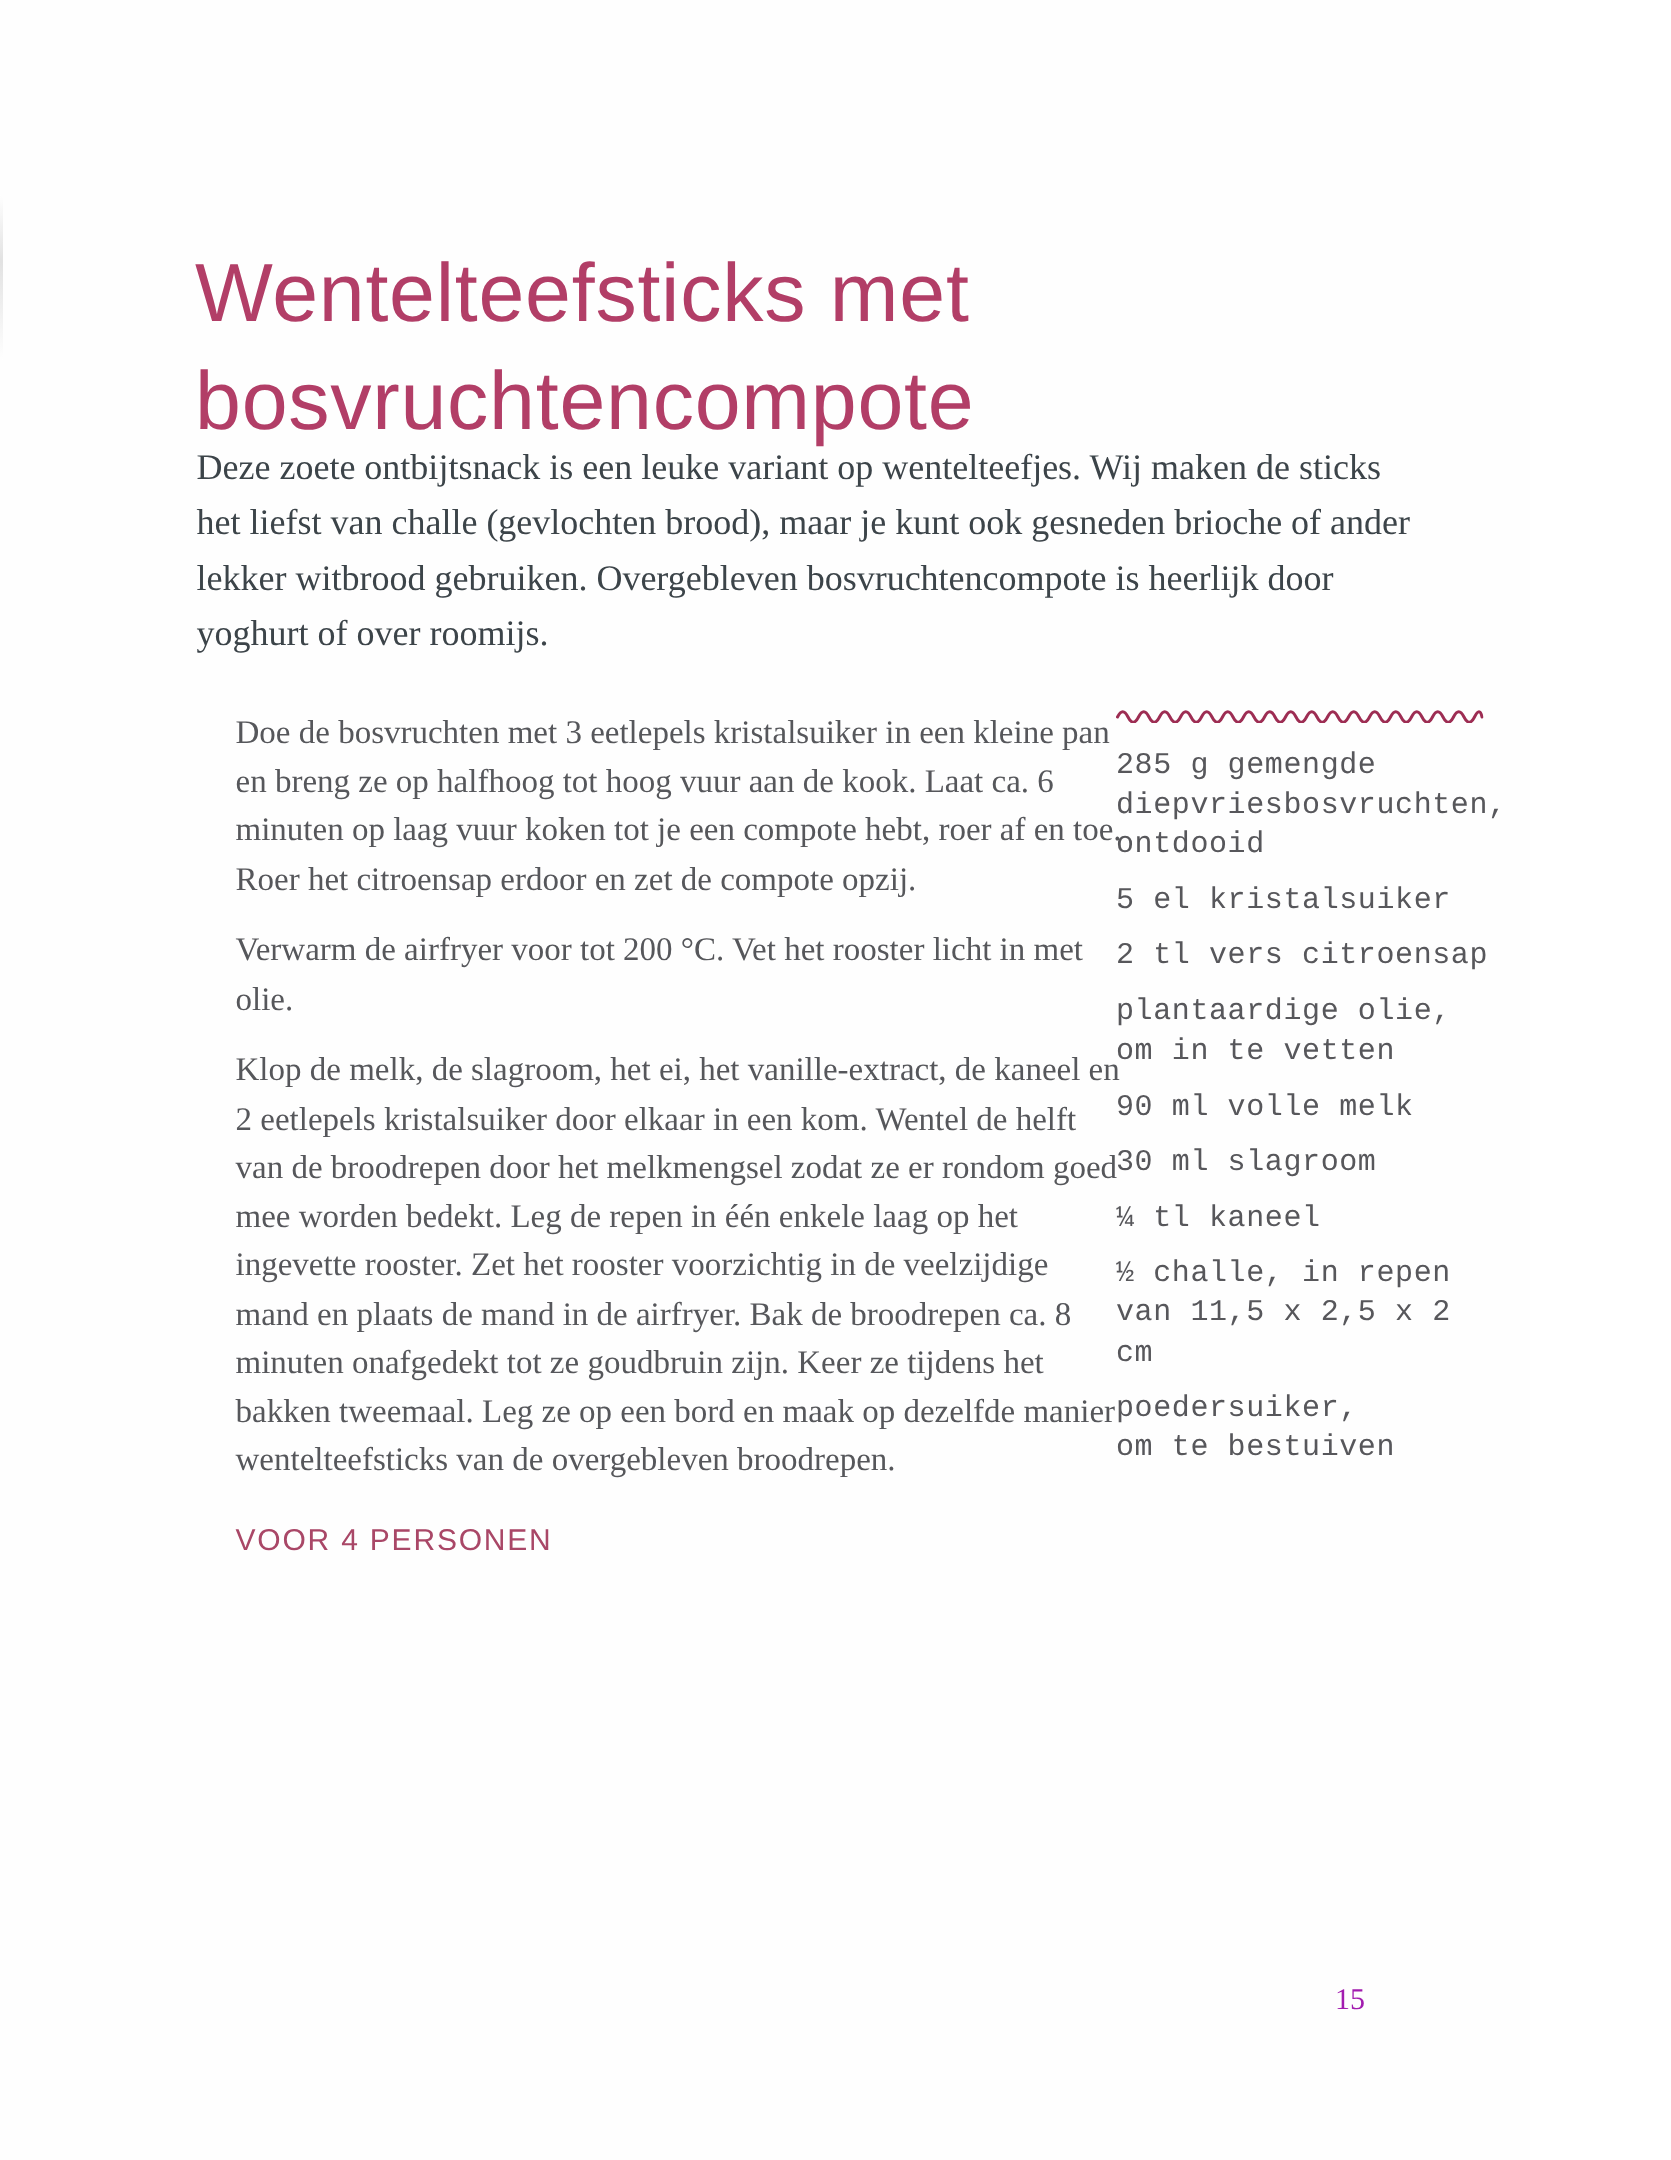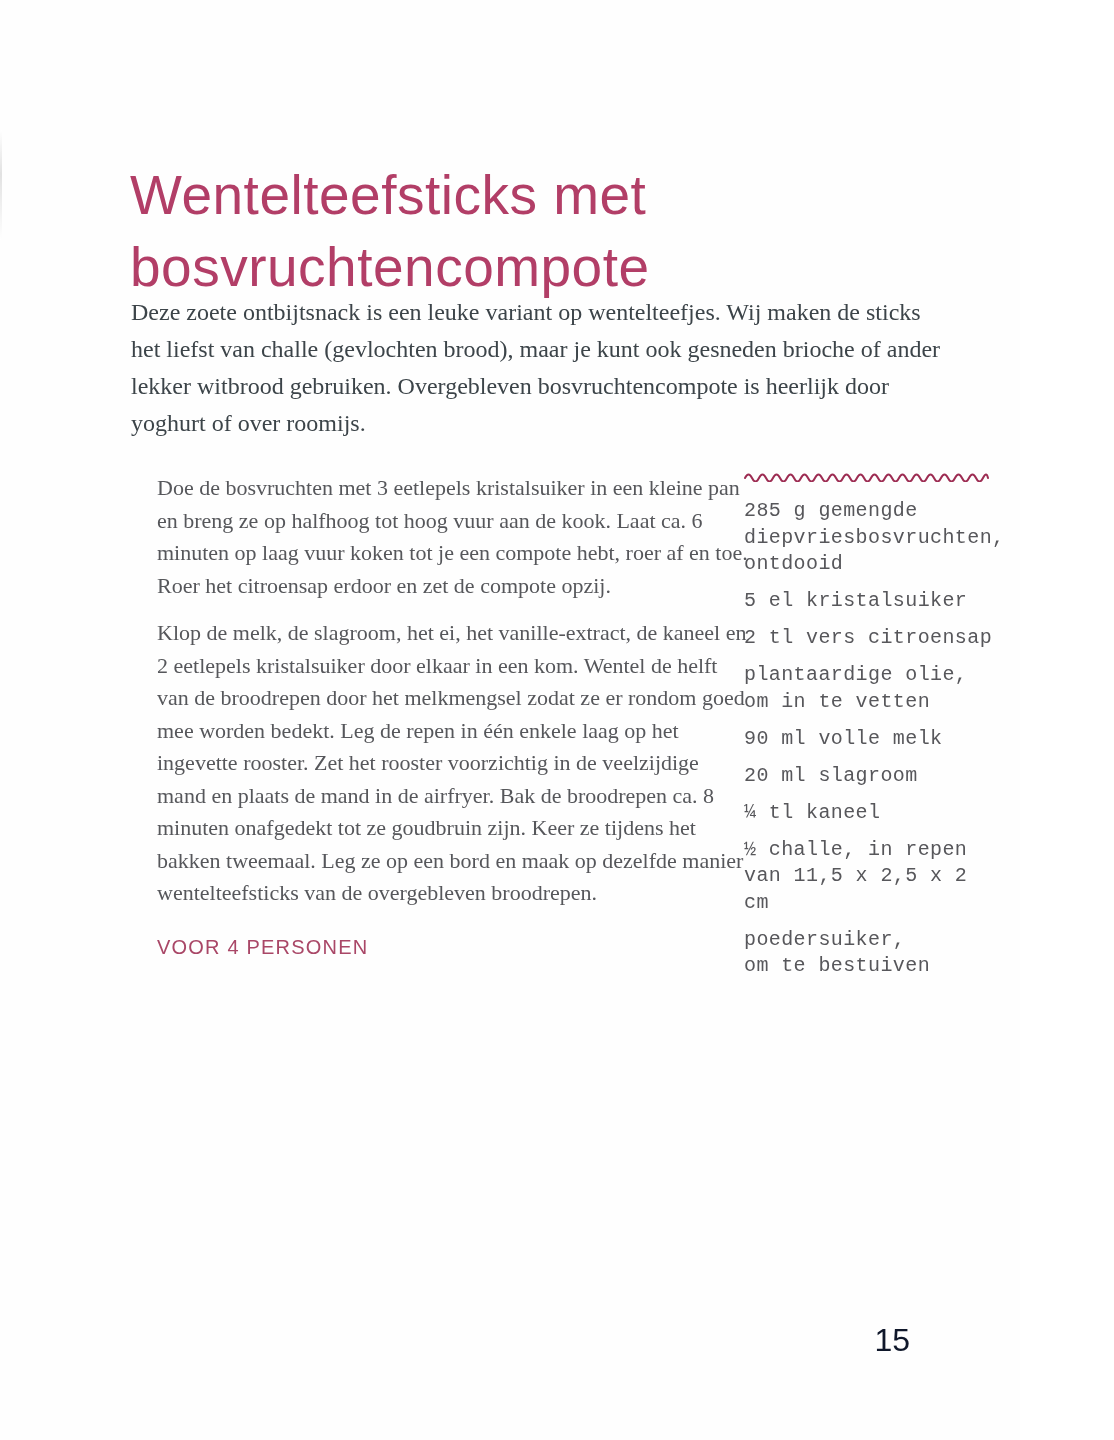--- a/index.html
+++ b/index.html
@@ -82,57 +82,58 @@
     line-height: 26.5px;
     letter-spacing: 0.4px;
     color: #57575b;
     margin-bottom: 10.5px;
     white-space: pre-line;
   }
   .page-number {
     position: absolute;
     right: 110px;
     top: 1322px;
-    font-family: Liberation Sans, sans-serif;
+    font-family: Liberation Serif, serif;
     font-weight: 300;
-    font-size: 32px;
-    color: #0f172a;
+    font-size: 20px;
+    color: #a21caf;
   }
 </style>
 </head>
 <body>
 
 <div class="page">
 
   <div class="edge-artifact"></div>
 
   <h1 class="recipe-title">Wentelteefsticks met
 bosvruchtencompote</h1>
 
   <p class="recipe-intro">Deze zoete ontbijtsnack is een leuke variant op wentelteefjes. Wij maken de sticks het liefst van challe (gevlochten brood), maar je kunt ook gesneden brioche of ander lekker witbrood gebruiken. Overgebleven bosvruchtencompote is heerlijk door yoghurt of over roomijs.</p>
 
   <div class="instructions">
     <p>Doe de bosvruchten met 3 eetlepels kristalsuiker in een kleine pan en breng ze op halfhoog tot hoog vuur aan de kook. Laat ca. 6 minuten op laag vuur koken tot je een compote hebt, roer af en toe. Roer het citroensap erdoor en zet de compote opzij.</p>
+    <p>Verwarm de airfryer voor tot 200 °C. Vet het rooster licht in met olie.</p>
     <p>Klop de melk, de slagroom, het ei, het vanille-extract, de kaneel en 2 eetlepels kristalsuiker door elkaar in een kom. Wentel de helft van de broodrepen door het melkmengsel zodat ze er rondom goed mee worden bedekt. Leg de repen in één enkele laag op het ingevette rooster. Zet het rooster voorzichtig in de veelzijdige mand en plaats de mand in de airfryer. Bak de broodrepen ca. 8 minuten onafgedekt tot ze goudbruin zijn. Keer ze tijdens het bakken tweemaal. Leg ze op een bord en maak op dezelfde manier wentelteefsticks van de overgebleven broodrepen.</p>
     <div class="servings-label">VOOR 4 PERSONEN</div>
   </div>
 
   <div class="ingredients-panel">
     <svg class="wavy-divider" width="245" height="12" viewBox="0 0 245 12" aria-hidden="true">
       <path d="M1,8 Q4.5,1 8,8 T15,8 T22,8 T29,8 T36,8 T43,8 T50,8 T57,8 T64,8 T71,8 T78,8 T85,8 T92,8 T99,8 T106,8 T113,8 T120,8 T127,8 T134,8 T141,8 T148,8 T155,8 T162,8 T169,8 T176,8 T183,8 T190,8 T197,8 T204,8 T211,8 T218,8 T225,8 T232,8 T239,8 T244,8" fill="none" stroke="#9d2d53" stroke-width="2" stroke-linecap="round"></path>
     </svg>
     <div class="ingredient-item">285 g gemengde
 diepvriesbosvruchten,
 ontdooid</div>
     <div class="ingredient-item">5 el kristalsuiker</div>
     <div class="ingredient-item">2 tl vers citroensap</div>
     <div class="ingredient-item">plantaardige olie,
 om in te vetten</div>
     <div class="ingredient-item">90 ml volle melk</div>
-    <div class="ingredient-item">20 ml slagroom</div>
+    <div class="ingredient-item">30 ml slagroom</div>
     <div class="ingredient-item">¼ tl kaneel</div>
     <div class="ingredient-item">½ challe, in repen
 van 11,5 x 2,5 x 2 cm</div>
     <div class="ingredient-item">poedersuiker,
 om te bestuiven</div>
   </div>
 
   <div class="page-number">15</div>
 
 </div>

